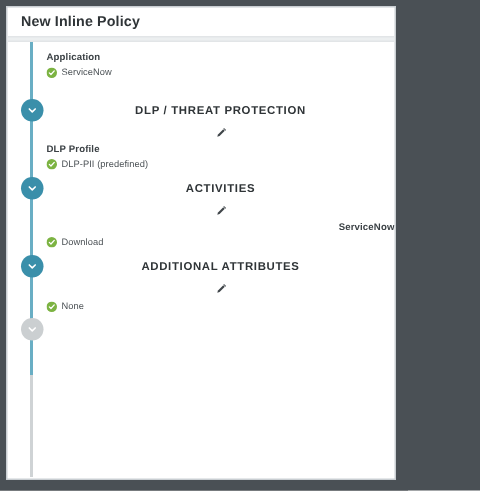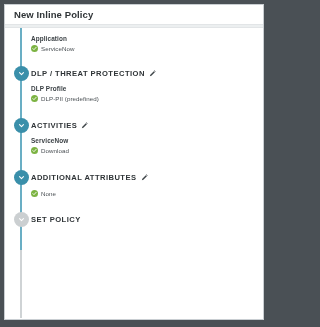--- a/index.html
+++ b/index.html
@@ -88,20 +88,21 @@
   .step-title {
     margin-left: 26px;
     font-size: 7.6px;
     font-weight: bold;
     color: #2f3437;
     letter-spacing: 0.45px;
     line-height: 15px;
     display: flex;
     align-items: center;
     gap: 4px;
+    flex-direction: column;
   }
 
   .pencil { display: inline-block; line-height: 0; }
 
   
   .sec-content { margin-left: 26px; padding-top: 3px; }
 
   .field-label {
     font-size: 6.4px;
     font-weight: bold;
@@ -213,21 +214,21 @@
         <div class="value-row">
           <svg class="check" width="7" height="7" viewBox="0 0 16 16">
             <circle cx="8" cy="8" r="8" fill="#7cb342"></circle>
             <path d="M4.3 8.2 L6.8 10.7 L11.8 5.2" stroke="#ffffff" stroke-width="2" fill="none" stroke-linecap="round" stroke-linejoin="round"></path>
           </svg>
           <span class="value-text">DLP-PII (predefined)</span>
         </div>
       </div>
     </div>
 
-    <div class="step" style="height:52px;">
+    <div class="step" style="height:52px;text-align:right;">
       <div class="bullet" style="top:0px;">
         <svg width="7" height="7" viewBox="0 0 16 16">
           <path d="M3.5 6 L8 10.5 L12.5 6" stroke="#ffffff" stroke-width="2.4" fill="none" stroke-linecap="round" stroke-linejoin="round"></path>
         </svg>
       </div>
       <div class="step-title">
         <span>ACTIVITIES</span>
         <span class="pencil">
           <svg width="7" height="7" viewBox="0 0 16 16">
             <path d="M2 14 L3 10.6 L11 2.6 L13.4 5 L5.4 13 Z" fill="#3f4549"></path>
@@ -273,19 +274,16 @@
       </div>
     </div>
 
 
     <div class="step" style="height:20px;">
       <div class="bullet gray" style="top:0px;">
         <svg width="7" height="7" viewBox="0 0 16 16">
           <path d="M3.5 6 L8 10.5 L12.5 6" stroke="#ffffff" stroke-width="2.4" fill="none" stroke-linecap="round" stroke-linejoin="round"></path>
         </svg>
       </div>
-      <div class="step-title">
-        <span>SET POLICY</span>
-      </div>
     </div>
 
   </div>
 </div>
 
 </body></html>

